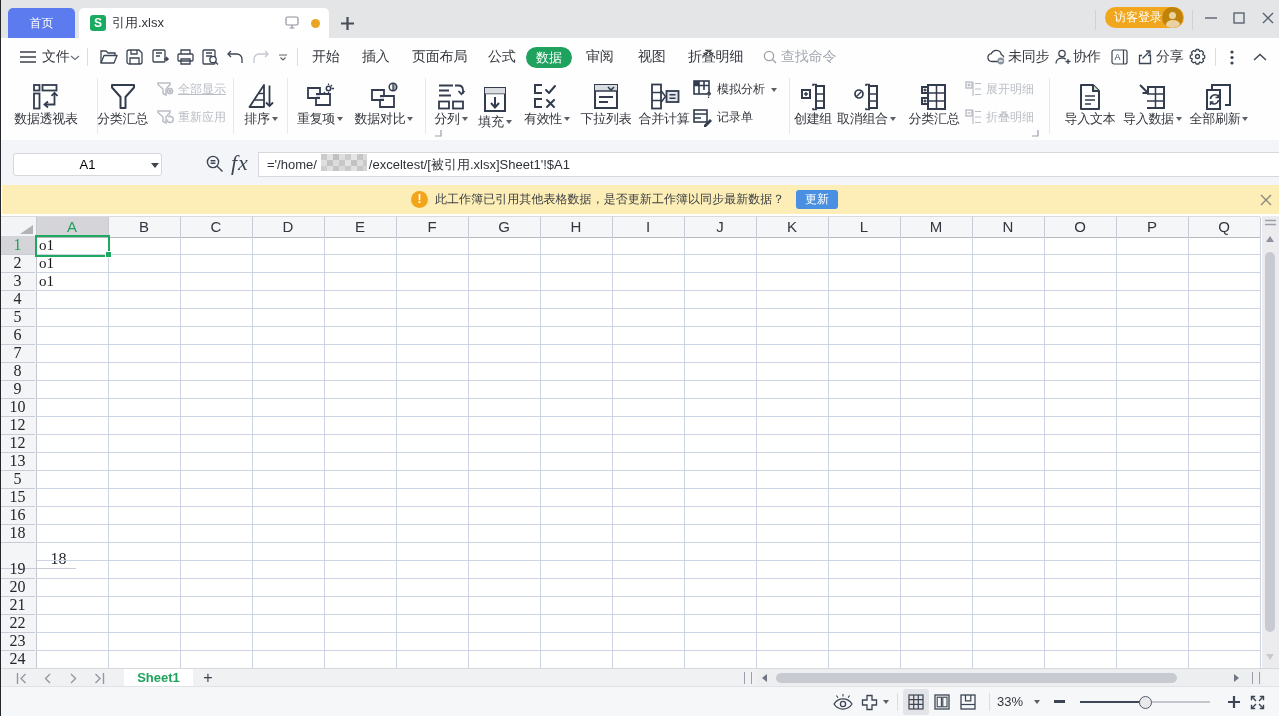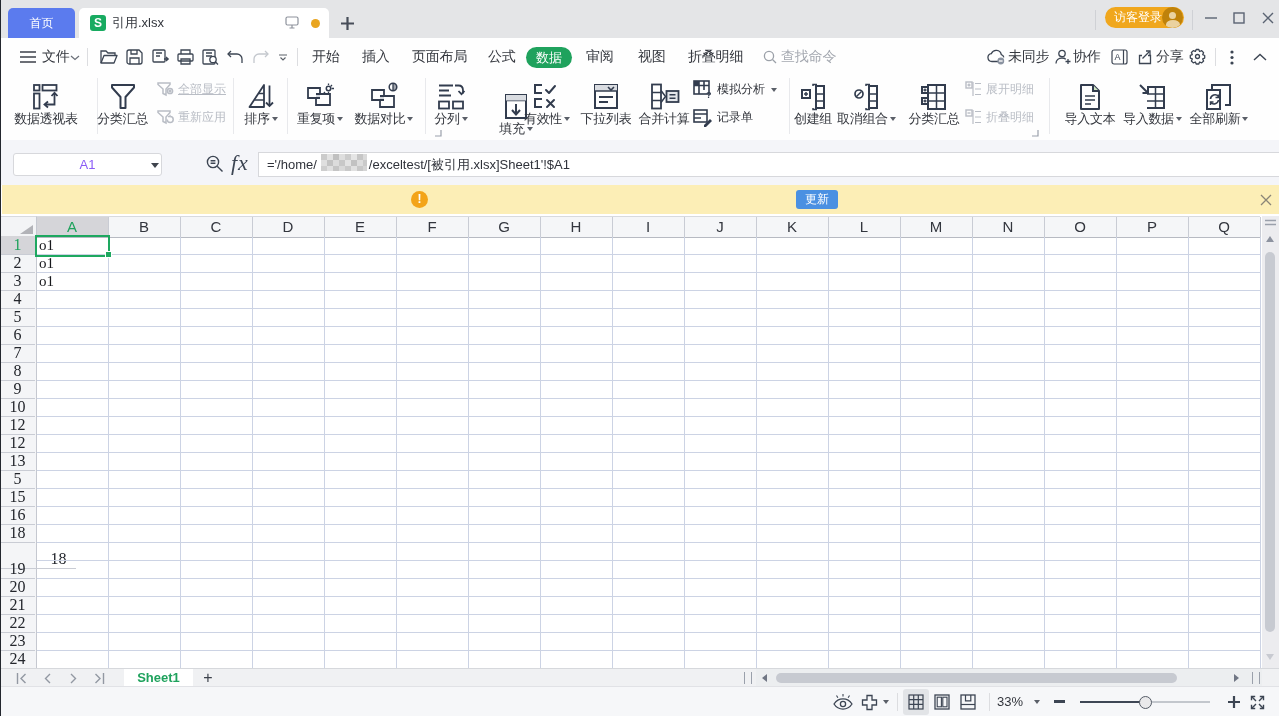--- a/index.html
+++ b/index.html
@@ -26,21 +26,21 @@
 #ribbon{left:0;top:72px;width:1279px;height:68px;background:#fefefe;border-left:1px solid #e4e5e8;border-bottom:1px solid #e2e3e7;}
 .rsep{position:absolute;top:6px;width:1px;height:56px;background:#e8e9ec;}
 .rbtn{position:absolute;text-align:center;color:#33363d;font-size:13px;}
 .rbtn .lab{margin-top:-2px;white-space:nowrap;letter-spacing:-0.3px;}
 .rsm{position:absolute;font-size:12px;color:#33363d;white-space:nowrap;display:flex;align-items:center;gap:4px;}
 .gray,.gray2{color:#b9bdc5;}
 .caret{display:inline-block;width:0;height:0;border-left:3.5px solid transparent;border-right:3.5px solid transparent;border-top:4px solid #5a5f68;vertical-align:2px;margin-left:2px;}
 
 #fbar{left:0;top:140px;width:1279px;height:45px;background:#f4f5f9;border-left:1px solid #23272e;}
 #namebox{left:12px;top:13px;width:147px;height:21px;background:#fff;border:1px solid #d7d8dc;border-radius:3px;
- font-size:13px;color:#8b5cf6;text-align:center;line-height:21px;}
+ font-size:13px;color:#000000;text-align:center;line-height:21px;}
 #fxbox{left:257px;top:12px;width:1022px;height:23px;background:#fff;border:1px solid #d7d8dc;
  font-size:13px;color:#2f323a;line-height:23px;}
 #mosaic{left:320px;top:14px;width:46px;height:17px;background:#dcdcdc;}
 
 #notif{left:2px;top:185px;width:1277px;height:29px;background:#fceeb6;}
 #warnball{left:409px;top:6px;width:17px;height:17px;border-radius:50%;background:#f3a419;color:#fff;
  font-size:12px;font-weight:bold;text-align:center;line-height:17px;}
 #ntext{left:433px;top:0;height:29px;line-height:29px;font-size:12px;letter-spacing:0.05px;color:#3c3f45;}
 #updbtn{left:794px;top:5px;width:42px;height:19px;background:#4a90e2;border-radius:3px;color:#fff;
  font-size:12px;text-align:center;line-height:19px;}
@@ -317,21 +317,21 @@
         <path d="M3 3.5h14M3 8.5h10M3 13.5h12"></path>
         <path d="M19 3.5h3.5c3 0 4.5 2 4.5 5v3"></path>
         <path d="M24 10l3 3.2 3-3.2" transform="translate(-1.5,-1)"></path>
         <rect x="3" y="19.5" width="10" height="7"></rect>
         <rect x="17" y="19.5" width="10" height="7"></rect>
       </g>
     </svg>
     <div class="lab">分列<span class="caret"></span></div>
   </div>
 
-  <div class="rbtn" style="left:472px;top:20px;width:44px;margin-left:21px;">
+  <div class="rbtn" style="left:472px;top:13px;width:44px;">
     <svg style="margin:0 auto" width="28" height="30" viewBox="0 0 28 30">
       <g fill="none" stroke="#323c4e" stroke-width="2">
         <rect x="4" y="3" width="20" height="23"></rect>
         <path d="M4 8.5h20" stroke-width="1.5"></path>
         <rect x="4" y="3" width="20" height="5.5" fill="#d9dce1" stroke="none"></rect>
         <path d="M14 12v9"></path>
           <path d="M10 18l4 4.5 4-4.5"></path>
       </g>
     </svg>
     <div class="lab">填充<span class="caret"></span></div>
@@ -540,20 +540,21 @@
           <rect x="30" y="12" width="6" height="5" fill="#e1e1e1"></rect>
           <rect x="36" y="12" width="6" height="5" fill="#c8c8c8"></rect>
           <rect x="42" y="12" width="4" height="5" fill="#d5d5d5"></rect>
       </g>
     </svg>
   </div>
 </div>
 
 <div class="abs" id="notif">
   <div class="abs" id="warnball">!</div>
+  <div class="abs" id="ntext">此工作簿已引用其他表格数据，是否更新工作簿以同步最新数据？</div>
   <div class="abs" id="updbtn">更新</div>
   <svg class="abs" style="left:1258px;top:9px" width="12" height="12" viewBox="0 0 12 12">
     <path d="M1 1l10 10M11 1L1 11" stroke="#8a8577" stroke-width="1.3"></path>
   </svg>
 </div>
 
 <div class="abs" id="gridwrap">
   <div class="abs" id="colhead">
       <div class="ch" id="cha" style="left: 0px;">A</div>
       <div class="ch" style="left: 72px;">B</div>

